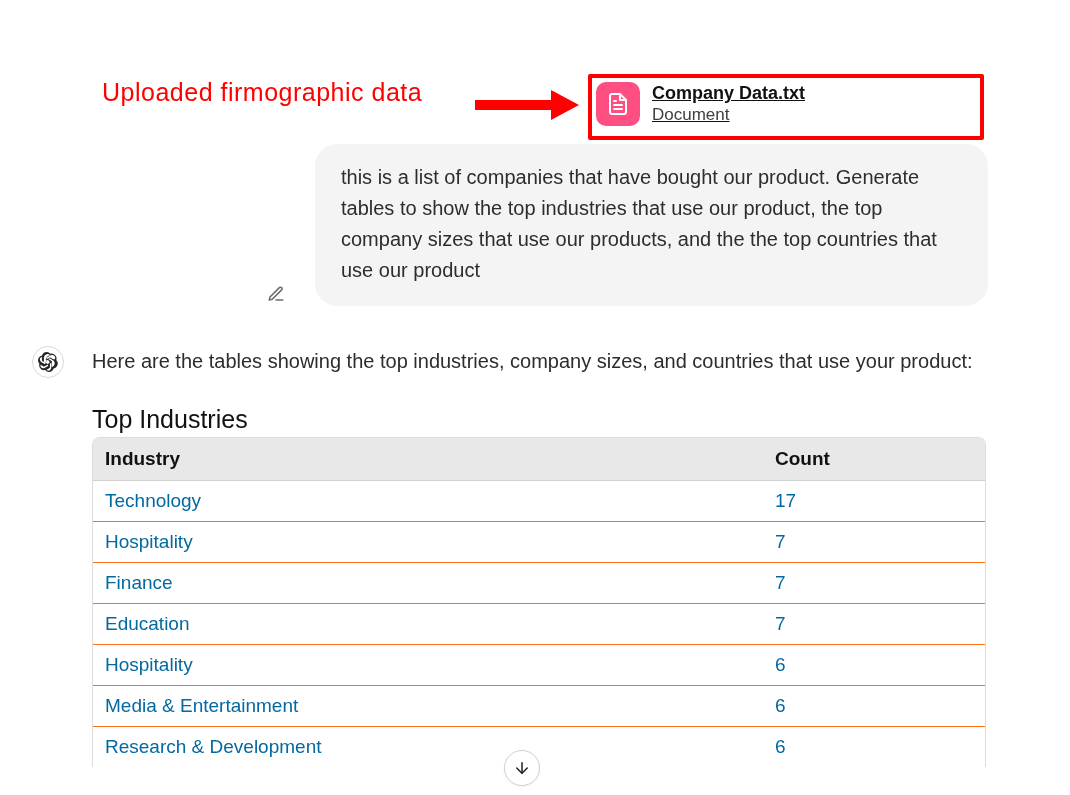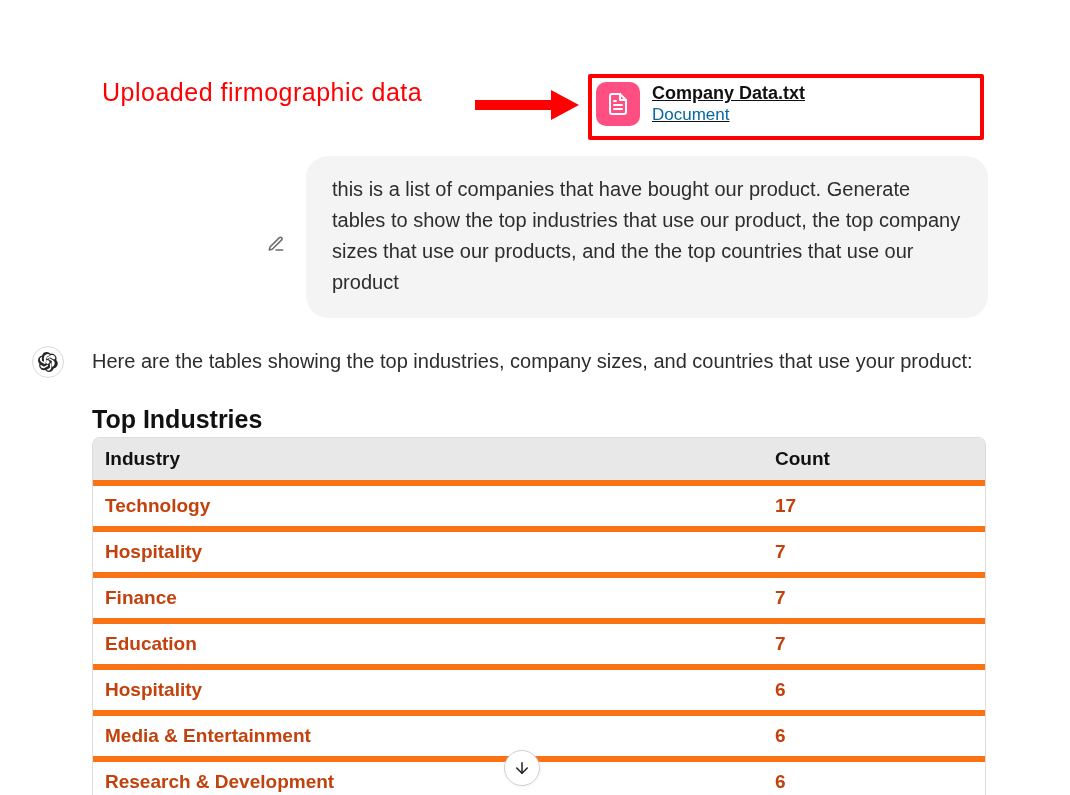--- a/index.html
+++ b/index.html
@@ -80,30 +80,31 @@
     height: 44px;
     border-radius: 10px;
     background: #ff4e81;
     display: flex;
     align-items: center;
     justify-content: center;
   }
   .file-icon svg { width: 24px; height: 24px; }
   .file-meta { display: flex; flex-direction: column; line-height: 1.2; text-decoration: underline; }
   .file-name { font-size: 18px; font-weight: 600; color: #111; }
-  .file-kind { font-size: 17px; color: #0369a1; }
+  .file-kind { font-size: 17px; color: #404040; }
 
   
   .user-row {
     position: absolute;
     left: 264px;
-    top: 156px;
+    top: 144px;
     width: 724px;
     display: flex;
-    align-items: center;
+    align-items: flex-end;
+    gap: 9px;
   }
   .edit-btn {
     width: 24px;
     height: 24px;
     margin-top: 14px;
     margin-right: 18px;
     display: flex;
     align-items: center;
     justify-content: center;
     color: #6b6b6b;
@@ -141,21 +142,21 @@
     top: 350px;
     font-size: 20px;
     color: #2d2d2d;
   }
 
   .section-title {
     position: absolute;
     left: 92px;
     top: 405px;
     font-size: 25px;
-    font-weight: 700;
+    font-weight: 400;
     color: #111;
   }
 
   .table-wrap {
     position: absolute;
     left: 92px;
     top: 437px;
     width: 892px;
     border: 1px solid #dcdcdc;
     border-radius: 8px 8px 0 0;
@@ -169,23 +170,22 @@
   }
   thead th {
     background: #e8e8e8;
     text-align: left;
     font-weight: 700;
     padding: 10px 12px;
     border-bottom: 1px solid #d0d0d0;
   }
   tbody td {
     padding: 9px 12px;
-    border-top: 6px solid #f97316;
-    color: #c2410c;
-    font-weight: bold;
+    border-top: 1px solid #f97316;
+    color: #0369a1;
   }
   th.col-count, td.col-count { width: 198px; }
 
   
   .scroll-btn {
     position: absolute;
     left: 504px;
     top: 750px;
     width: 34px;
     height: 34px;

